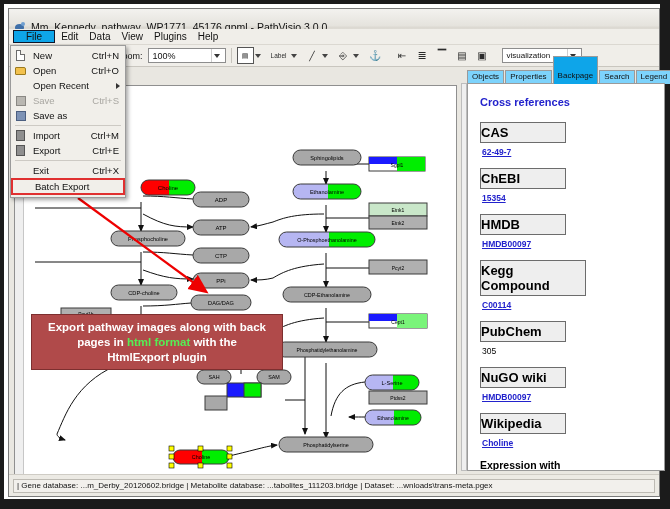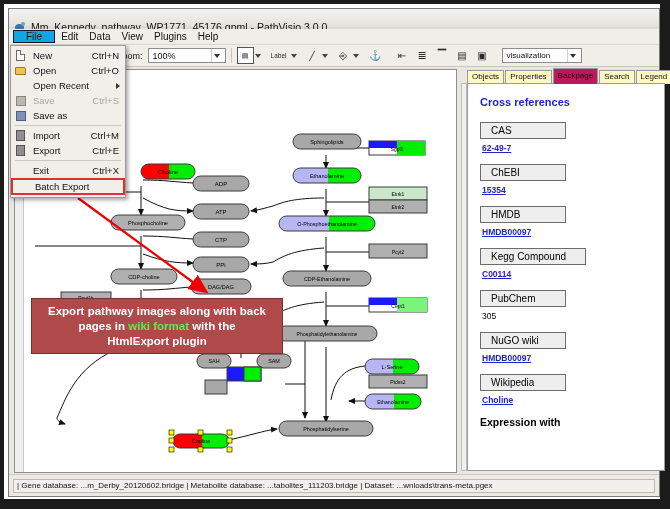--- a/index.html
+++ b/index.html
@@ -126,21 +126,21 @@
 
   
   #client {
     position: absolute; left: 0; top: 58px;
     width: 100%; height: 409px;
     background: #e9e7e1;
   }
 
   
   #canvas-pane {
-    position: absolute; left: 5px; top: 2px;
+    position: absolute; left: 5px; top: 18px;
     width: 443px; height: 404px;
     background: #ffffff;
     border: 1px solid #8f8f8f;
     overflow: hidden;
   }
   #canvas-ruler-left {
     position:absolute; left:0; top:0; width:9px; height:100%;
     background:#efefef; border-right:1px solid #c7c7c7;
   }
   #canvas-svg { position: absolute; left: 0; top: 0; }
@@ -152,29 +152,29 @@
   }
   #side-tabs {
     position: absolute; left: 6px; top: 0;
     height: 15px; display: flex; align-items: flex-end;
     font-size: 8px;
   }
   .side-tab {
     padding: 1px 4px 2px 4px;
     border: 1px solid #9a9a9a;
     border-bottom: none;
-    background: #fef9c3;
+    background: #7dd3fc;
     color: #111;
     margin-right: 1px;
     white-space: nowrap;
     line-height: 10px;
   }
   .side-tab.active {
-    background: #be185d;
-    padding-top: 2px; padding-bottom: 3px;
+    background: #0ea5e9;
+    padding-top: 14px; padding-bottom: 3px;
     font-weight: normal;
     position: relative; z-index: 3;
   }
   #side-body {
     position: absolute; left: 6px; top: 14px;
     width: 198px; height: 388px;
     background: #ffffff;
     border: 1px solid #9a9a9a;
     overflow: hidden;
   }
@@ -185,22 +185,22 @@
   }
   #side-inner { padding: 12px 10px 4px 12px; }
   #cross-ref-title {
     color: #2222cc; font-size: 11px; font-weight: bold;
     margin-bottom: 14px;
   }
   .xref-group { margin-bottom: 11px; }
   .xref-head {
     background: #eeeeee;
     border: 1px solid #6c6c6c;
-    font-size: 10px; font-weight: normal; color: #000;
-    padding: 2px 10px;
+    font-size: 13px; font-weight: bold; color: #000;
+    padding: 2px 0;
     width: 86px;
   }
   .xref-val {
     font-size: 8.5px; margin-top: 4px; margin-left: 2px;
     color: #2222cc;
   }
   .xref-val.link { text-decoration: underline; font-weight: bold; }
   .xref-val.plain { color: #000; text-decoration: none; font-weight: normal; }
   #expression-data {
     font-size: 10.5px; font-weight: bold; color: #000;
@@ -610,21 +610,21 @@
               <rect x="154" y="377" width="5" height="5"></rect>
               <rect x="183" y="377" width="5" height="5"></rect>
               <rect x="212" y="377" width="5" height="5"></rect>
             </g>
           </g>
         </svg>
 
         <div id="callout" style="left:16px; top:228px;">
           <div>Export pathway images along with back</div>
           <div>
-            <span>pages in </span><span class="hl">wiki format</span><span> with the</span>
+            <span>pages in </span><span class="hl">html format</span><span> with the</span>
           </div>
           <div>HtmlExport plugin</div>
         </div>
       </div>
 
       <div id="side-pane">
         <div id="side-scroll-left"></div>
 
         <div id="side-tabs">
           <div class="side-tab">Objects</div>

